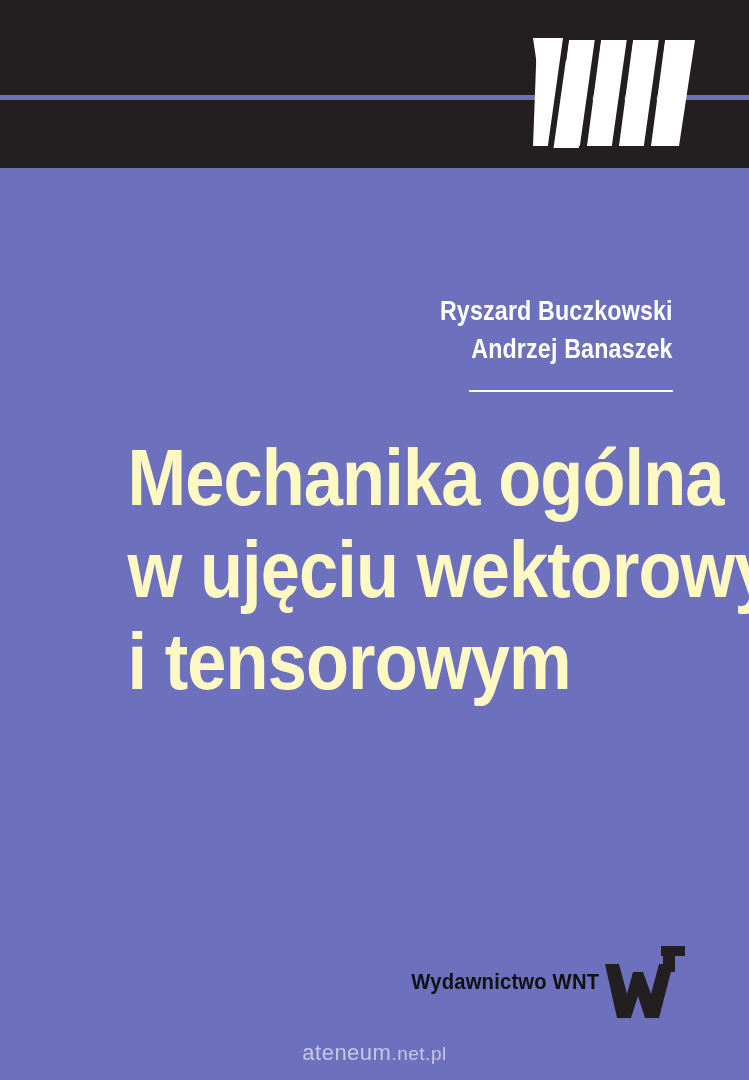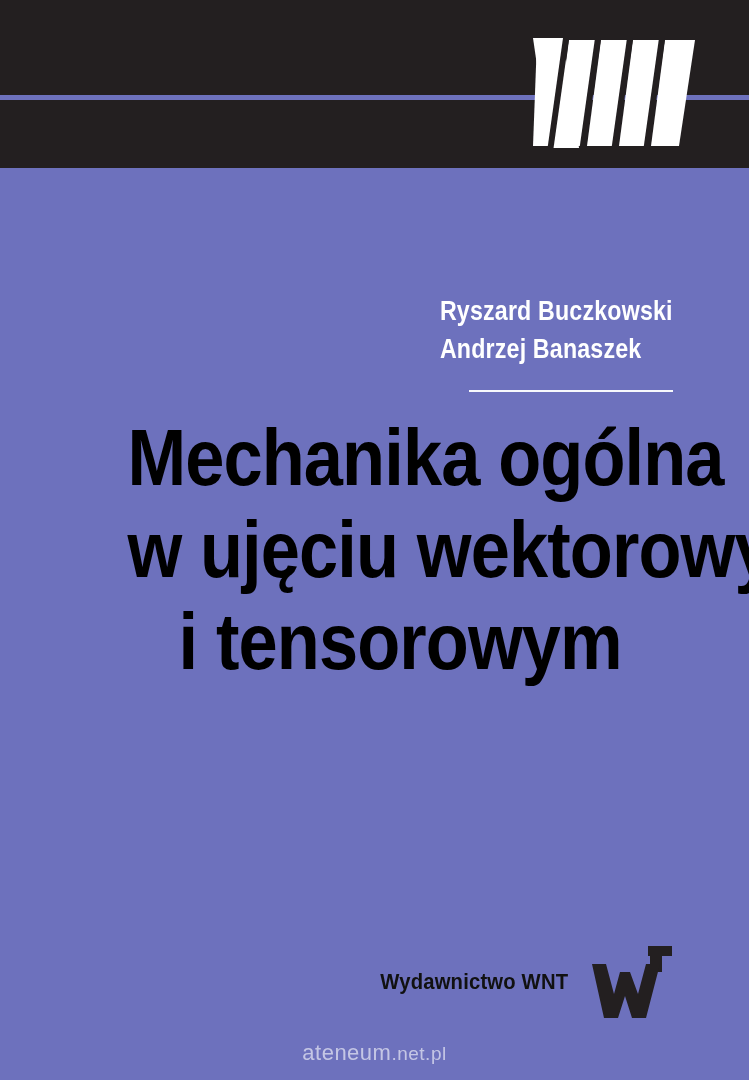--- a/index.html
+++ b/index.html
@@ -42,20 +42,21 @@
     width: 168px;
     height: 110px;
   }
   .top-logo svg { display: block; width: 100%; height: 100%; }
 
   
   .authors {
     position: absolute;
     right: 76px;
     top: 292px;
+    text-align: right;
     color: #ffffff;
   }
   .author-line {
     font-family: "Liberation Sans", sans-serif;
     font-weight: bold;
     font-size: 27px;
     line-height: 38px;
     letter-spacing: 0.2px;
     white-space: nowrap;
     transform: scaleX(0.86);
@@ -68,24 +69,24 @@
     width: 204px;
     height: 2px;
     background: #ffffff;
     opacity: 0.95;
   }
 
   
   .title-block {
     position: absolute;
     right: 76px;
-    top: 412px;
+    top: 432px;
     width: 620px;
-    text-align: center;
-    color: #000000;
+    text-align: left;
+    color: #fef9c3;
   }
   .title-line {
     font-family: "Liberation Sans", sans-serif;
     font-weight: bold;
     font-size: 80px;
     line-height: 92px;
     letter-spacing: -1px;
     white-space: nowrap;
     transform: scaleX(0.88);
     transform-origin: right center;
@@ -107,25 +108,25 @@
     line-height: 66px;
     letter-spacing: -0.5px;
     white-space: nowrap;
     transform: scaleX(0.93);
     transform-origin: right center;
   }
 
   
   .publisher {
     position: absolute;
-    right: 77px;
+    right: 64px;
     bottom: 62px;
     display: flex;
     align-items: center;
-    gap: 22px;
+    gap: 4px;
   }
   .publisher-name {
     color: #111111;
     font-family: "Liberation Sans", sans-serif;
     font-weight: bold;
     font-size: 22px;
     letter-spacing: 0.2px;
     white-space: nowrap;
     transform: scaleX(0.92);
     transform-origin: right center;

